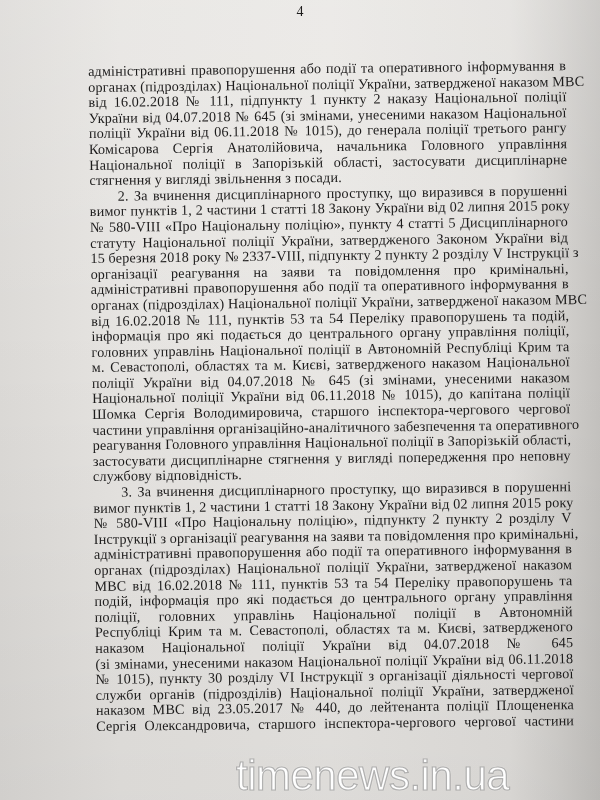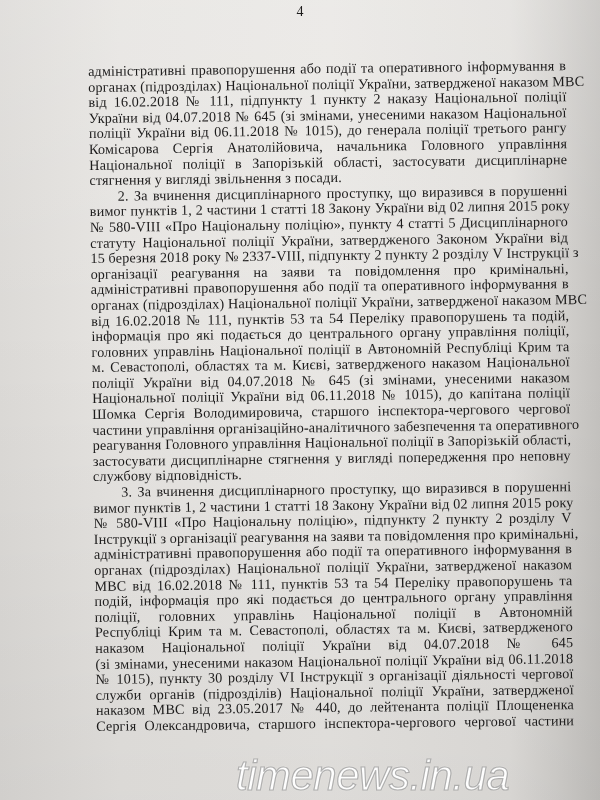--- a/index.html
+++ b/index.html
@@ -30,21 +30,20 @@
   }
   .line.last { text-align-last: left; }
   .line.indent { padding-left: 28px; }
   .watermark {
     position: absolute; left: 236px; top: 752px;
     font-family: "Liberation Sans", sans-serif;
     font-size: 42px; letter-spacing: -0.5px;
     color: rgba(255,255,255,0.85);
     -webkit-text-stroke: 1.2px rgba(120,120,120,0.55);
     text-shadow: 0 0 2px rgba(255,255,255,0.8);
-    font-style: italic;
   }
 </style>
 </head>
 <body>
 
 <div class="shade"></div>
 
 <div class="page-number">4</div>
 
 <div class="content">

